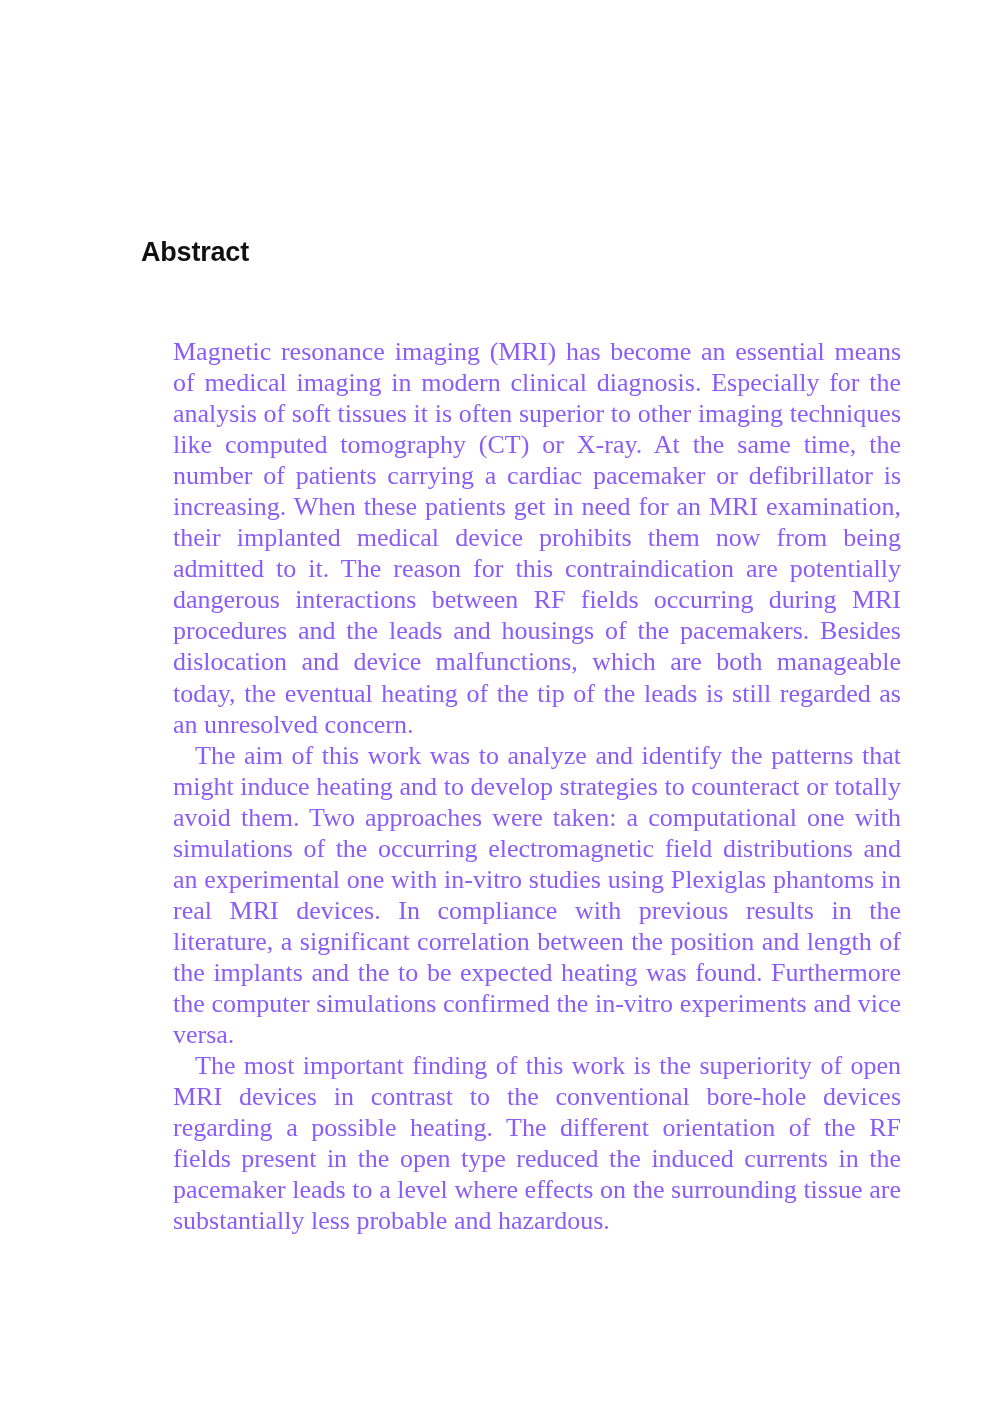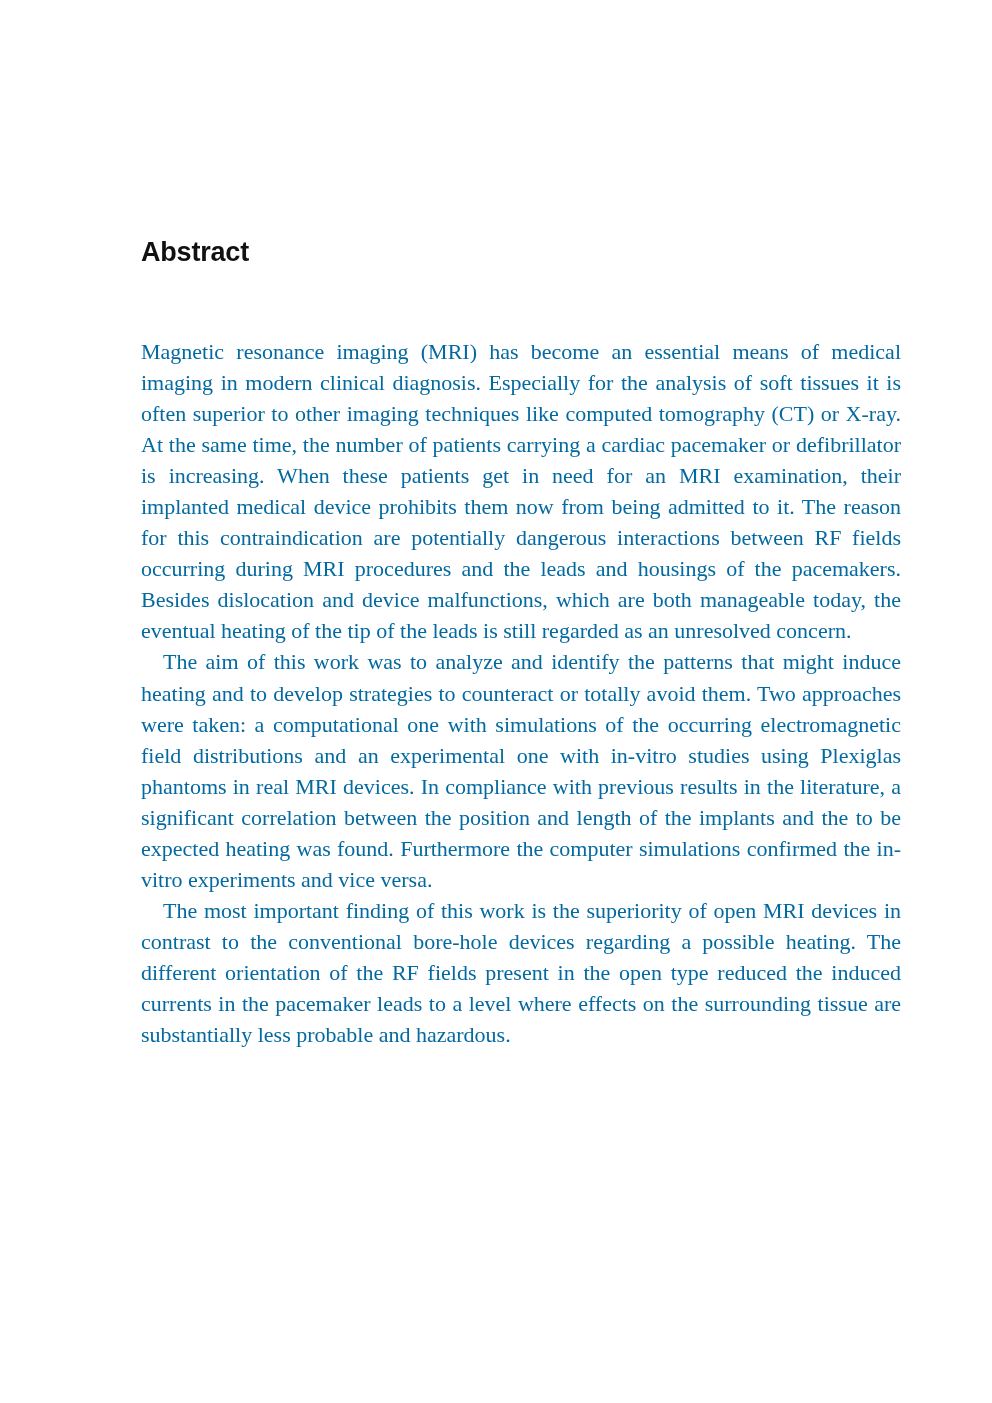--- a/index.html
+++ b/index.html
@@ -35,26 +35,27 @@
     font-weight: bold;
     font-size: 27px;
     line-height: 32px;
     letter-spacing: -0.2px;
     color: #111111;
     margin: 0 0 68px 0;
   }
 
   .abstract-body {
     font-family: "Liberation Serif", "DejaVu Serif", serif;
-    font-size: 22px;
+    font-size: 26px;
     line-height: 31.05px;
     text-align: justify;
     text-justify: inter-word;
-    color: #0369a1;
+    color: #8b5cf6;
     hyphens: manual;
+    margin-left: 32px;
   }
 
   .abstract-body p {
     margin: 0;
     text-align: justify;
   }
 
   .abstract-body p.indented {
     text-indent: 22px;
   }

